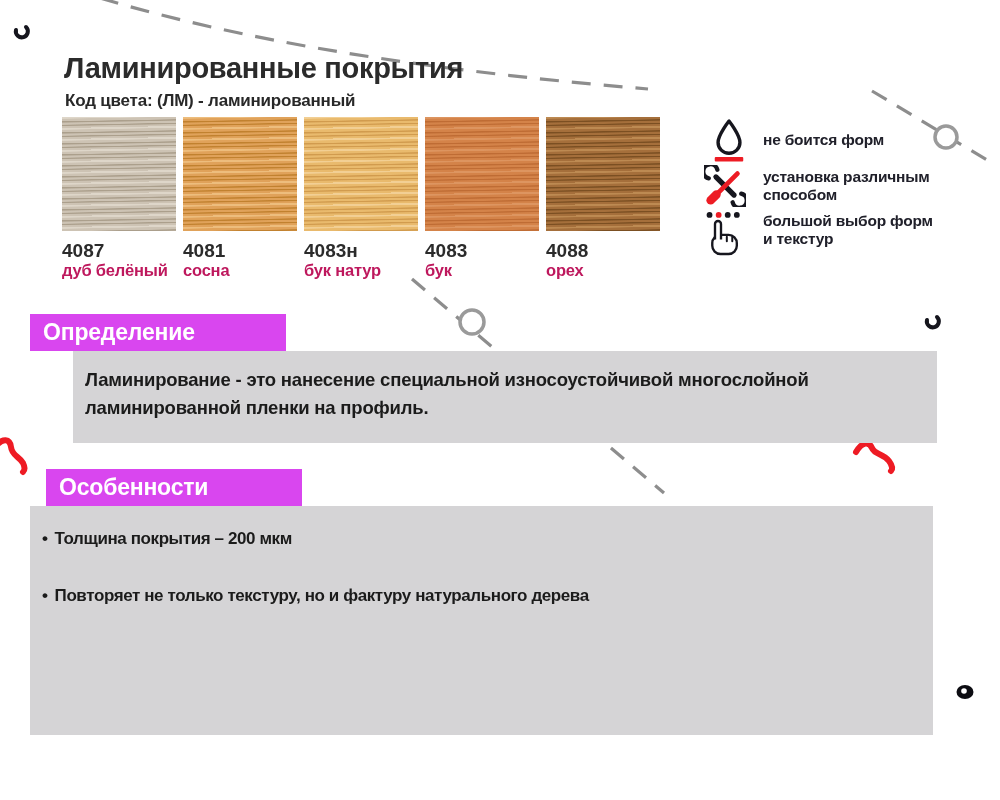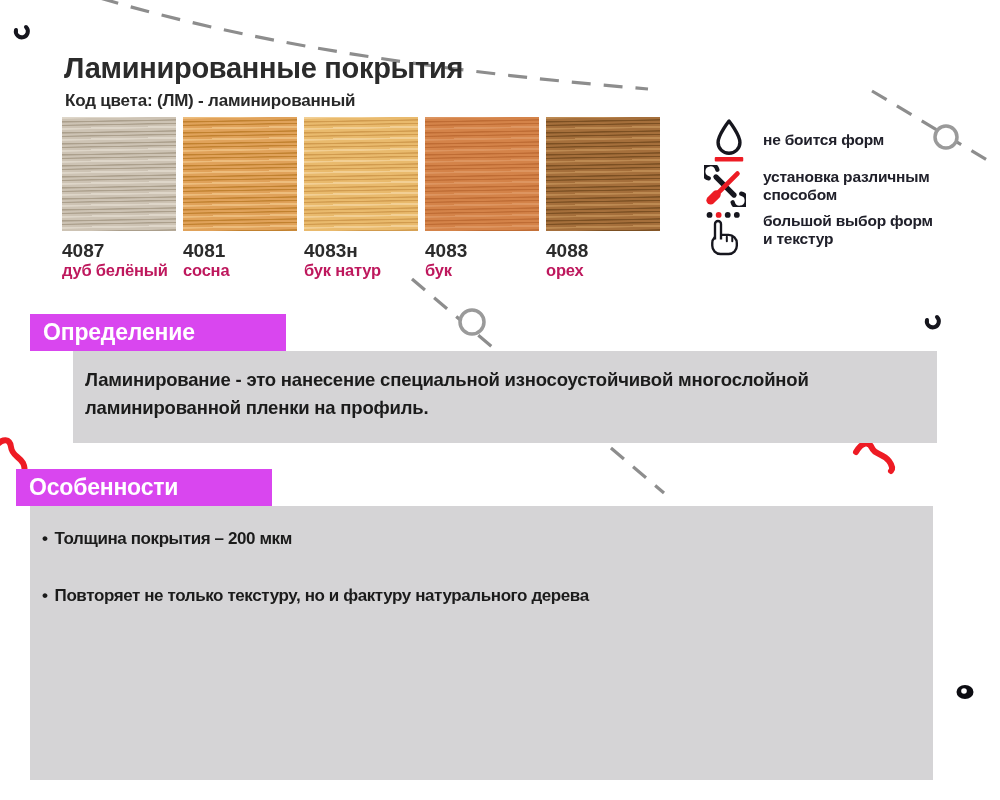--- a/index.html
+++ b/index.html
@@ -31,21 +31,21 @@
     font-size:23px;font-weight:bold;display:flex;align-items:center;
     padding-left:13px;box-sizing:border-box;letter-spacing:-0.2px;
   }
   .sec-body{background:#d5d4d6;box-sizing:border-box;color:#1b1b1b;}
   .def-body{
     left:30px;top:351px;width:864px;height:92px;
     padding:15px 70px 0 12px;
     font-size:18.5px;font-weight:bold;line-height:28px;letter-spacing:-0.2px;margin-left:43px;
   }
   .feat-body{
-    left:30px;top:506px;width:903px;height:274px;
+    left:30px;top:506px;width:903px;height:229px;
     padding:18px 60px 0 12px;
     font-size:17px;font-weight:bold;letter-spacing:-0.4px;
   }
   .feat-body p{margin:0 0 27px 0;line-height:30px;}
   .feat-body .bullet{margin-right:7px;}
 </style>
 </head>
 <body>
 
 <svg id="decor" width="1000" height="800" viewBox="0 0 1000 800">
@@ -131,17 +131,17 @@
   </svg>
 </div>
 <div class="c feature-label" style="left:763px;top:212px;">
   <div>большой выбор форм</div>
   <div>и текстур</div>
 </div>
 
 <div class="c sec-head" style="left:30px;top:314px;">Определение</div>
 <div class="c sec-body def-body">Ламинирование - это нанесение специальной износоустойчивой многослойной ламинированной пленки на профиль.</div>
 
-<div class="c sec-head" style="left:16px;top:469px;">Особенности</div>
+<div class="c sec-head" style="left:46px;top:469px;">Особенности</div>
 <div class="c sec-body feat-body">
   <p><span class="bullet">•</span><span>Толщина покрытия – 200 мкм</span></p>
   <p><span class="bullet">•</span><span>Повторяет не только текстуру, но и фактуру натурального дерева</span></p>
 </div>
 
 </body></html>

